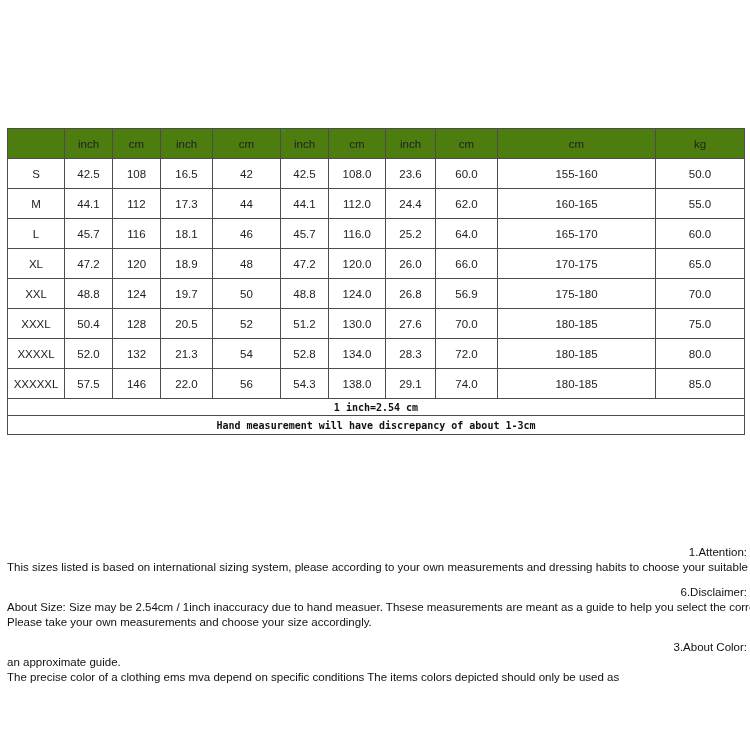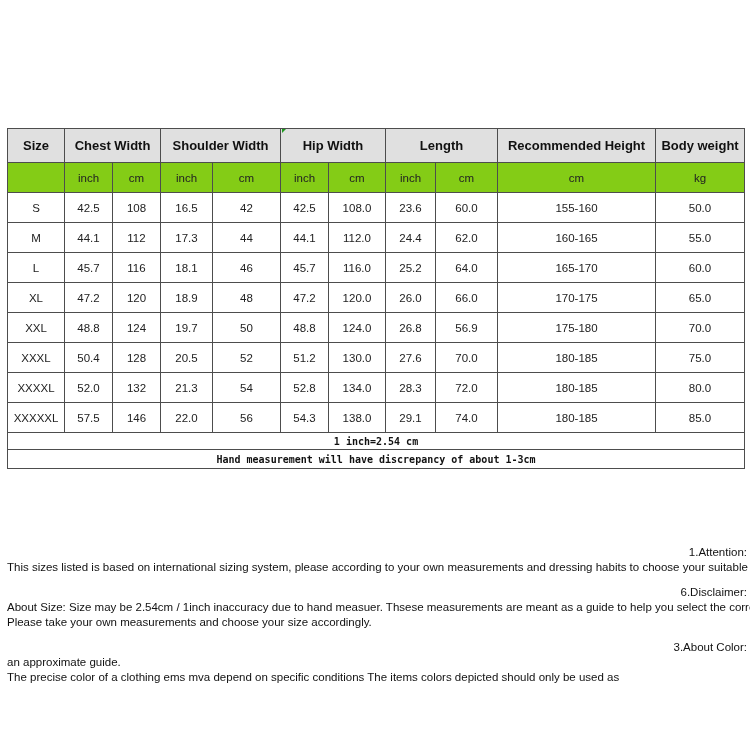--- a/index.html
+++ b/index.html
@@ -32,21 +32,21 @@
   }
   tr.row-groups th {
     height: 33px;
     background: #e0e0e0;
     font-size: 13px;
     font-weight: bold;
     color: #111;
   }
   tr.row-units th {
     height: 29px;
-    background: #84cc16;
+    background: #4d7c0f;
     font-size: 11.5px;
     font-weight: normal;
     color: #222;
   }
   tbody.data-body td {
     height: 29px;
     background: #ffffff;
     font-size: 11.5px;
     color: #222;
   }
@@ -90,29 +90,20 @@
       <col style="width:52px">
         <col style="width:68px">
         <col style="width:48px">
       <col style="width:57px">
         <col style="width:50px">
         <col style="width:62px">
       <col style="width:158px">
         <col style="width:89px">
     </colgroup>
     <thead>
-        <tr class="row-groups">
-          <th colspan="1">Size</th>
-          <th colspan="2">Chest Width</th>
-          <th colspan="2">Shoulder Width</th>
-          <th colspan="2">Hip Width</th>
-          <th colspan="2">Length</th>
-          <th colspan="1">Recommended Height</th>
-          <th colspan="1">Body weight</th>
-        </tr>
         <tr class="row-units">
           <th></th>
           <th>inch</th>
           <th>cm</th>
           <th>inch</th>
           <th>cm</th>
           <th>inch</th>
           <th>cm</th>
           <th>inch</th>
           <th>cm</th>

